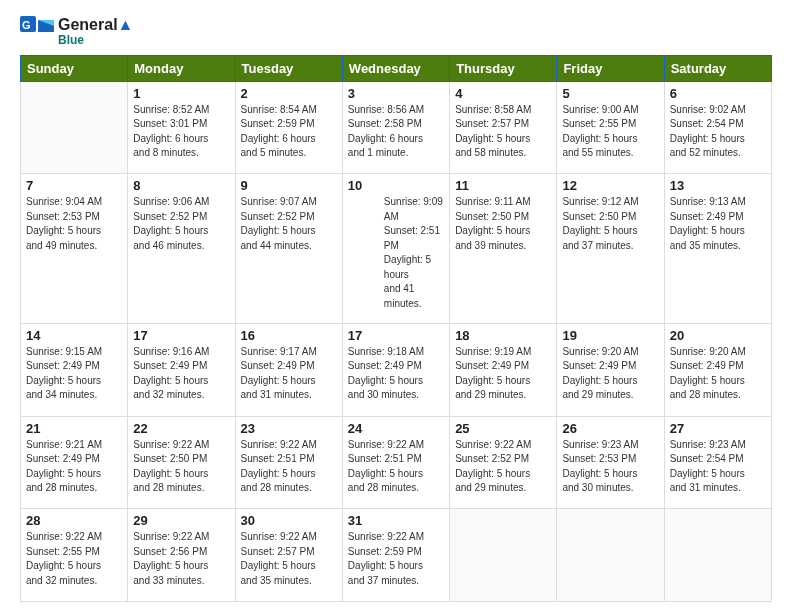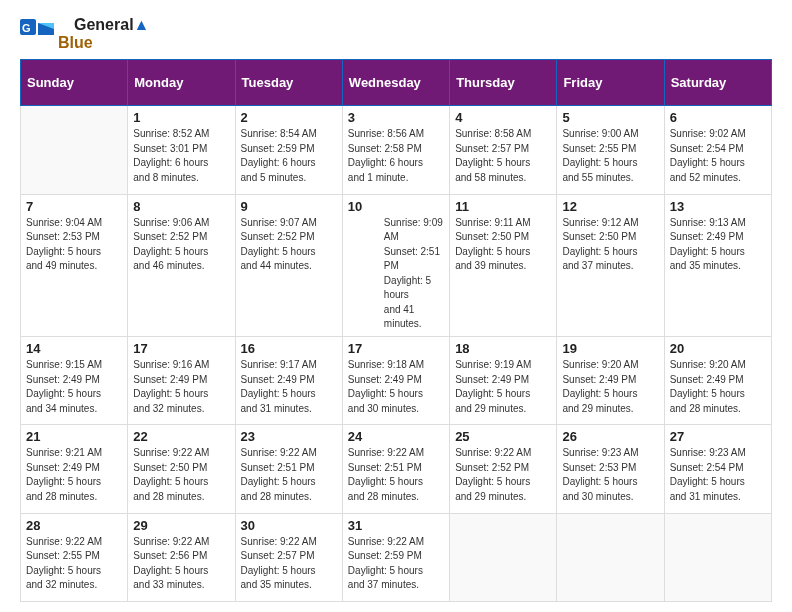--- a/index.html
+++ b/index.html
@@ -47,24 +47,24 @@
       color: #444;
     }
     .calendar {
       flex: 1;
       border: 1px solid #ccc;
       border-collapse: collapse;
       width: 100%;
       table-layout: fixed;
     }
     .calendar th {
-      background: #701a75;
+      background: #4d7c0f;
       color: #fff;
       text-align: left;
-      padding: 15px 6px;
+      padding: 5px 6px;
       font-size: 13px;
       border: 1px solid #1565c0;
     }
     .calendar td {
       vertical-align: top;
       padding: 4px 5px;
       font-size: 10.5px;
       color: #333;
       border: 1px solid #ddd;
       height: 88px;
@@ -96,22 +96,22 @@
   <div class="header">
     <div class="logo">
       <div class="logo-row">
         <svg width="36" height="30" viewBox="0 0 36 30">
           <rect x="0" y="0" width="16" height="16" fill="#1565c0" rx="2"></rect>
           <polygon points="18,4 34,4 34,16 18,16" fill="#1565c0"></polygon>
           <polygon points="18,4 34,4 34,10" fill="#4fc3f7"></polygon>
           <text x="2" y="13" font-size="11" fill="white" font-family="Arial" font-weight="bold">G</text>
         </svg>
         <div>
-          <div style="font-size:16px;font-weight:bold;color:#222;line-height:1.1;margin-left:16px;"><span style="color:#222;">General</span><span style="color:#1565c0;">▲</span></div>
-          <div style="font-size:16px;font-weight:bold;color:#a16207;line-height:1.1;">Blue</div>
+          <div style="font-size:16px;font-weight:bold;color:#222;line-height:1.1;"><span style="color:#222;">General</span><span style="color:#1565c0;">▲</span></div>
+          <div style="font-size:12px;font-weight:bold;color:#0f766e;line-height:1.1;">Blue</div>
         </div>
       </div>
     </div>
     <div class="title-area">
       <h1></h1>
       <h2></h2>
     </div>
   </div>
 
   <table class="calendar">

